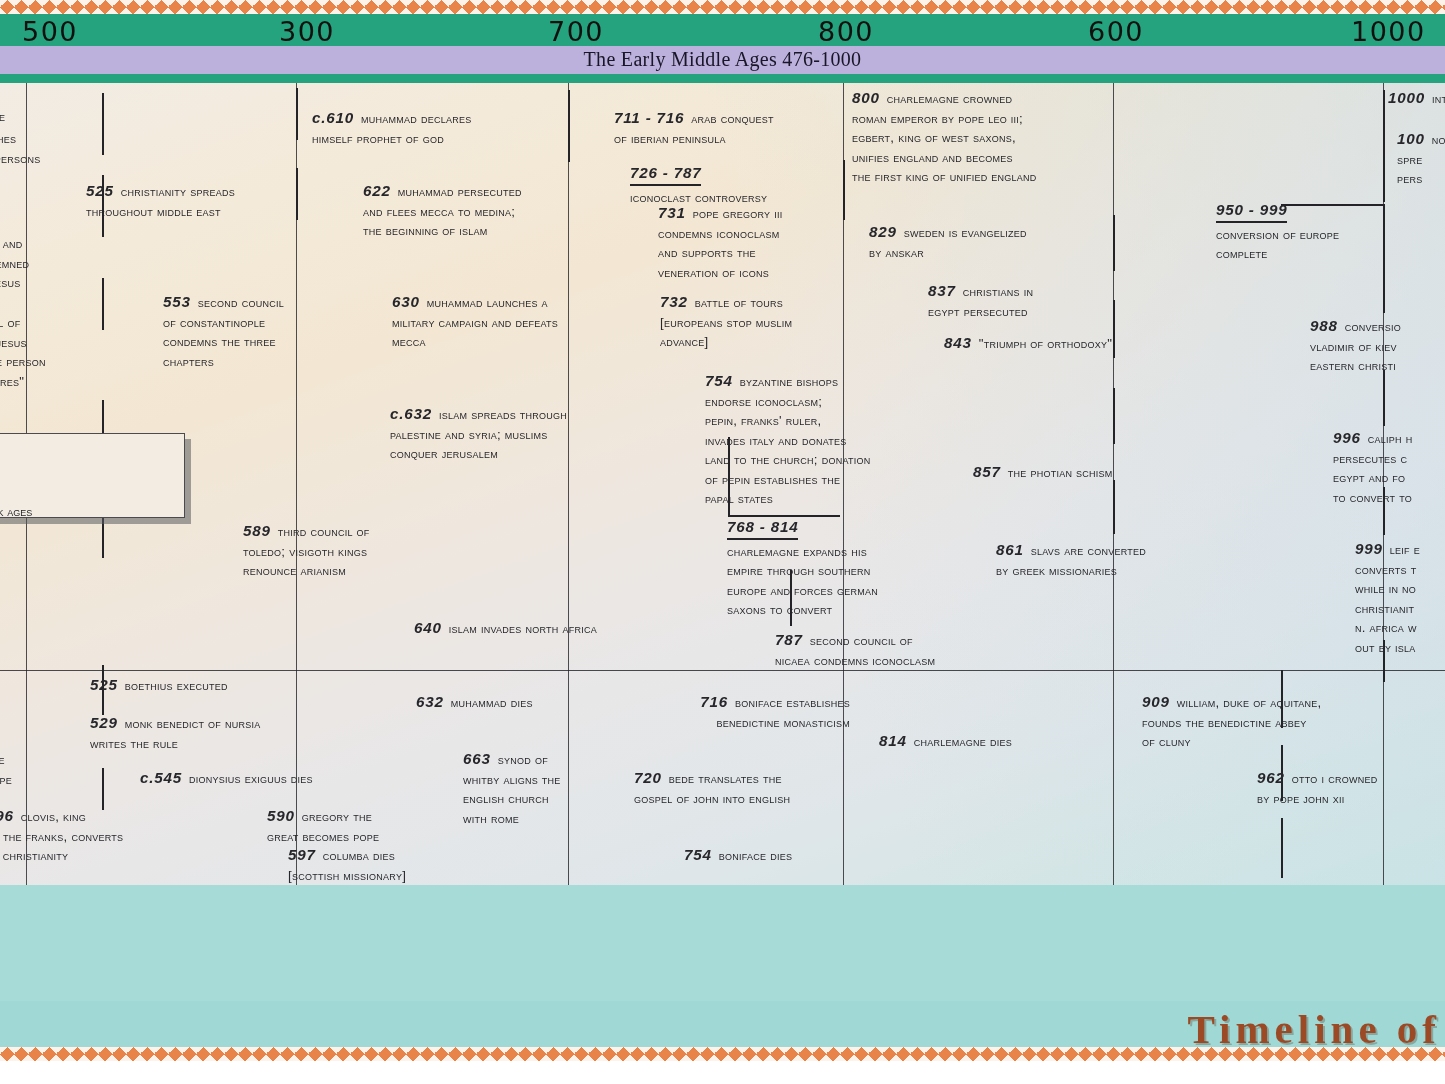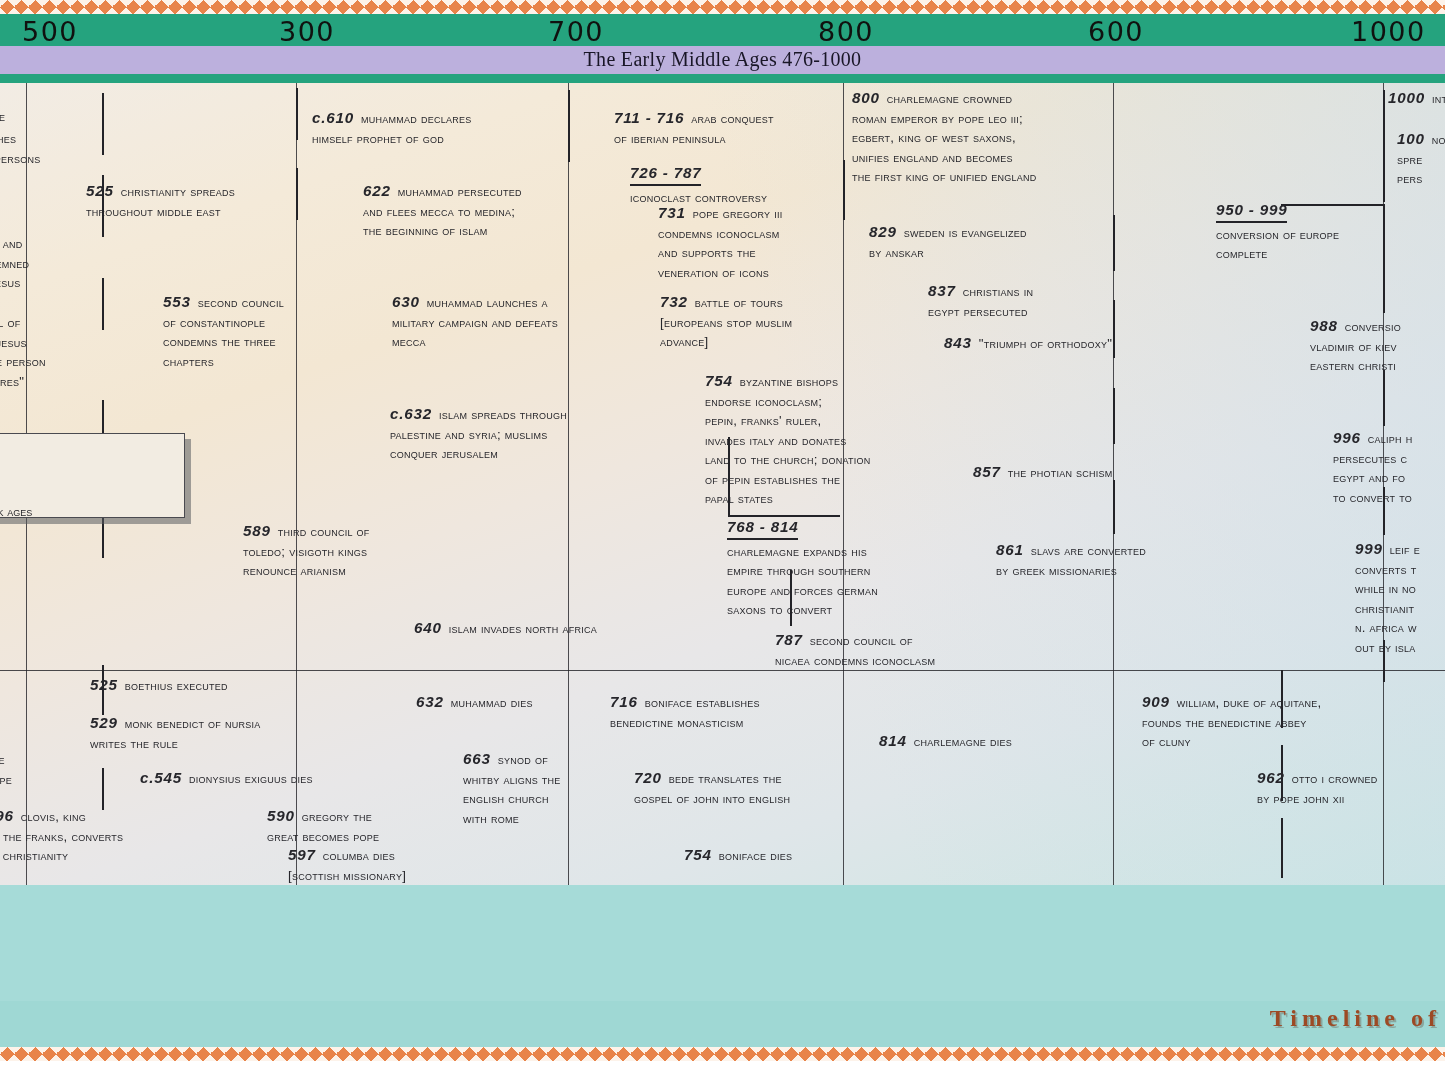--- a/index.html
+++ b/index.html
@@ -98,21 +98,21 @@
   #footer-band {
     position: absolute; left: 0; top: 1001px;
     width: 1445px; height: 46px;
     background: #9fd8d4;
   }
   #footer-title {
     position: absolute; left: 0; top: 1005px; width: 1445px;
     text-align: right;
     padding-right: 4px;
     font-family: "Liberation Serif", serif;
-    font-size: 24px;
+    font-size: 41px;
     font-weight: 700;
     color: #9c4a25;
     letter-spacing: 5px;
     text-shadow: 2px 2px 0 rgba(80,40,20,.28);
     white-space: nowrap;
   }
 
   
   .guide {
     position: absolute; top: 0; width: 1.4px; height: 802px;
@@ -346,21 +346,21 @@
 pope</span></div>
       <div class="event" style="left: 267px; top: 723px; width: 180px;"><span class="yr">590</span><span>Gregory the
 Great becomes pope</span></div>
       <div class="event" style="left: 288px; top: 762px; width: 195px;"><span class="yr">597</span><span>Columba dies
 [Scottish missionary]</span></div>
       <div class="event" style="left: 416px; top: 609px; width: 190px;"><span class="yr">632</span><span>Muhammad dies</span></div>
       <div class="event" style="left: 463px; top: 666px; width: 150px;"><span class="yr">663</span><span>Synod of
 Whitby aligns the
 English church
 with Rome</span></div>
-      <div class="event" style="left: 610px; top: 609px; width: 240px;"><span class="yr">716</span><span>Boniface establishes
+      <div class="event" style="left: 610px; top: 609px; width: 240px; text-align: right;"><span class="yr">716</span><span>Boniface establishes
 Benedictine Monasticism</span></div>
       <div class="event" style="left: 634px; top: 685px; width: 245px;"><span class="yr">720</span><span>Bede translates the
 Gospel of John into English</span></div>
       <div class="event" style="left: 684px; top: 762px; width: 175px;"><span class="yr">754</span><span>Boniface dies</span></div>
       <div class="event" style="left: 879px; top: 648px; width: 200px;"><span class="yr">814</span><span>Charlemagne dies</span></div>
       <div class="event" style="left: 1142px; top: 609px; width: 270px;"><span class="yr">909</span><span>William, Duke of Aquitane,
 founds the Benedictine Abbey
 of Cluny</span></div>
       <div class="event" style="left: 1257px; top: 685px; width: 190px;"><span class="yr">962</span><span>Otto I crowned
 by Pope John XII</span></div>

